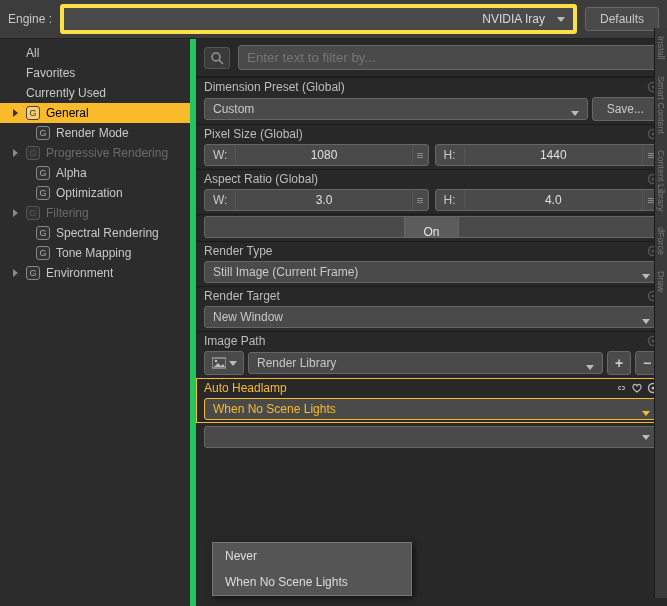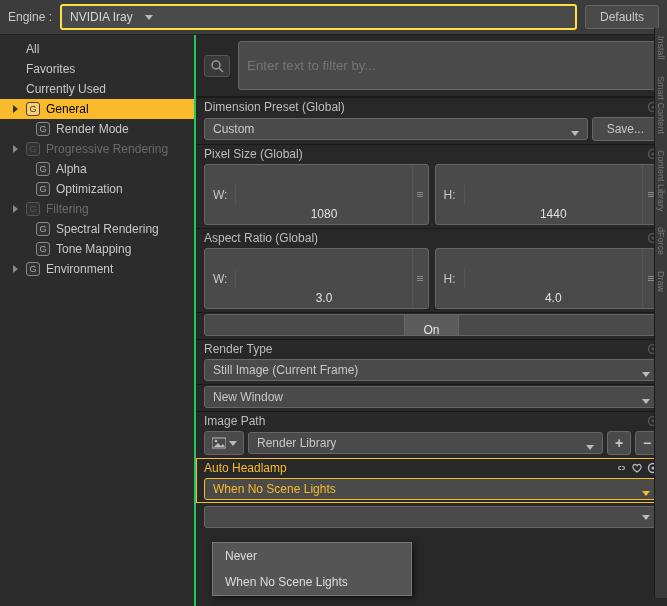--- a/index.html
+++ b/index.html
@@ -24,23 +24,23 @@
     gap: 8px;
     padding: 4px 8px;
     background: #3c3c3c;
     border-bottom: 1px solid #222;
   }
   .topbar .label { color: #c8c8c8; }
   .engine-select {
     flex: 1;
     display: flex;
     align-items: center;
-    justify-content: flex-start;
+    justify-content: flex-end;
     background: #4a4a4a;
-    border: 2px solid #fde047;
+    border: 4px solid #fde047;
     border-radius: 3px;
     padding: 4px 8px;
     color: #d8d8d8;
     gap: 12px;
   }
   .btn {
     background: #4a4a4a;
     border: 1px solid #666;
     border-radius: 3px;
     padding: 4px 14px;
@@ -64,21 +64,21 @@
     display: inline-block;
   }
   .body {
     flex: 1;
     display: flex;
     overflow: hidden;
   }
   .sidebar {
     width: 196px;
     background: #2c2c2c;
-    border-right: 2px solid #22c55e;
+    border-right: 6px solid #22c55e;
     padding: 4px 0;
     overflow-y: auto;
   }
   .side-item {
     display: flex;
     align-items: center;
     gap: 6px;
     padding: 3px 6px 3px 10px;
     color: #c8c8c8;
     cursor: pointer;
@@ -123,21 +123,21 @@
     display: flex; align-items:center; justify-content:center;
     background: #3a3a3a;
     border: 1px solid #555;
     border-radius: 3px;
   }
   .search-input {
     flex: 1;
     background: #4a4a4a;
     border: 1px solid #666;
     color: #aaa;
-    padding: 16px 8px;
+    padding: 4px 8px;
     border-radius: 3px;
   }
   .props { padding: 0 0 6px 0; }
   .prop {
     border-top: 1px solid #1a1a1a;
     padding: 1px 0 3px 0;
   }
   .prop-header {
     display: flex;
     align-items: center;
@@ -179,21 +179,20 @@
   .numfield .lab {
     padding: 3px 8px;
     color: #c8c8c8;
     border-right: 1px solid #555;
   }
   .numfield .val {
     flex:1;
     text-align: center;
     padding: 3px 4px;
     color: #e0e0e0;
-    margin-top: 39px;
   }
   .numfield .scrub {
     width:16px;
     border-left:1px solid #555;
     height:100%;
     display:flex;align-items:center;justify-content:center;
   }
   .scrub-bars{
     display:flex;flex-direction:column;gap:1px;
   }
@@ -465,20 +464,29 @@
           </div>
           <div class="prop-body">
             <div class="drop-row">
               <span>Still Image (Current Frame)</span>
               <span class="tri-down light"></span>
             </div>
           </div>
         </div>
 
         <div class="prop">
+          <div class="prop-header">
+            <span>Render Target</span>
+            <span class="gear-icon">
+                <svg width="12" height="12" viewBox="0 0 12 12">
+                  <circle cx="6" cy="6" r="4.5" fill="none" stroke="#555" stroke-width="1.5"></circle>
+                  <circle cx="6" cy="6" r="1.5" fill="#555"></circle>
+                </svg>
+              </span>
+          </div>
           <div class="prop-body">
             <div class="drop-row">
               <span>New Window</span>
               <span class="tri-down light"></span>
             </div>
           </div>
         </div>
 
 
         <div class="prop">

